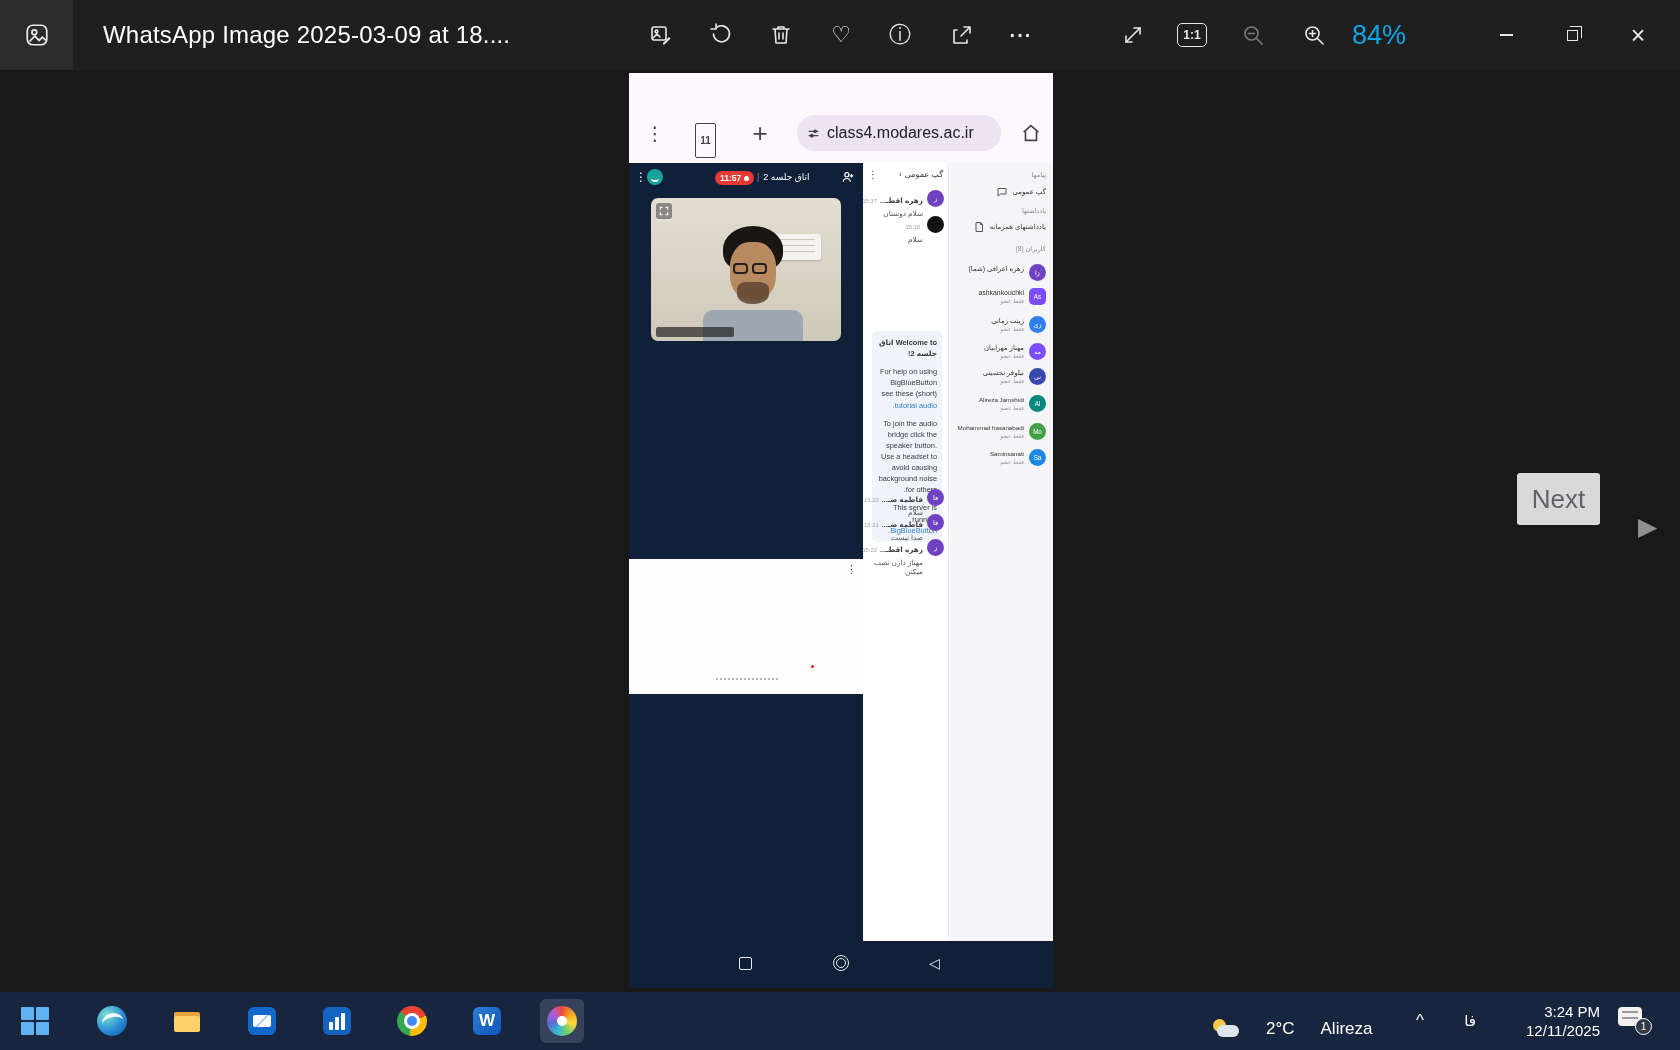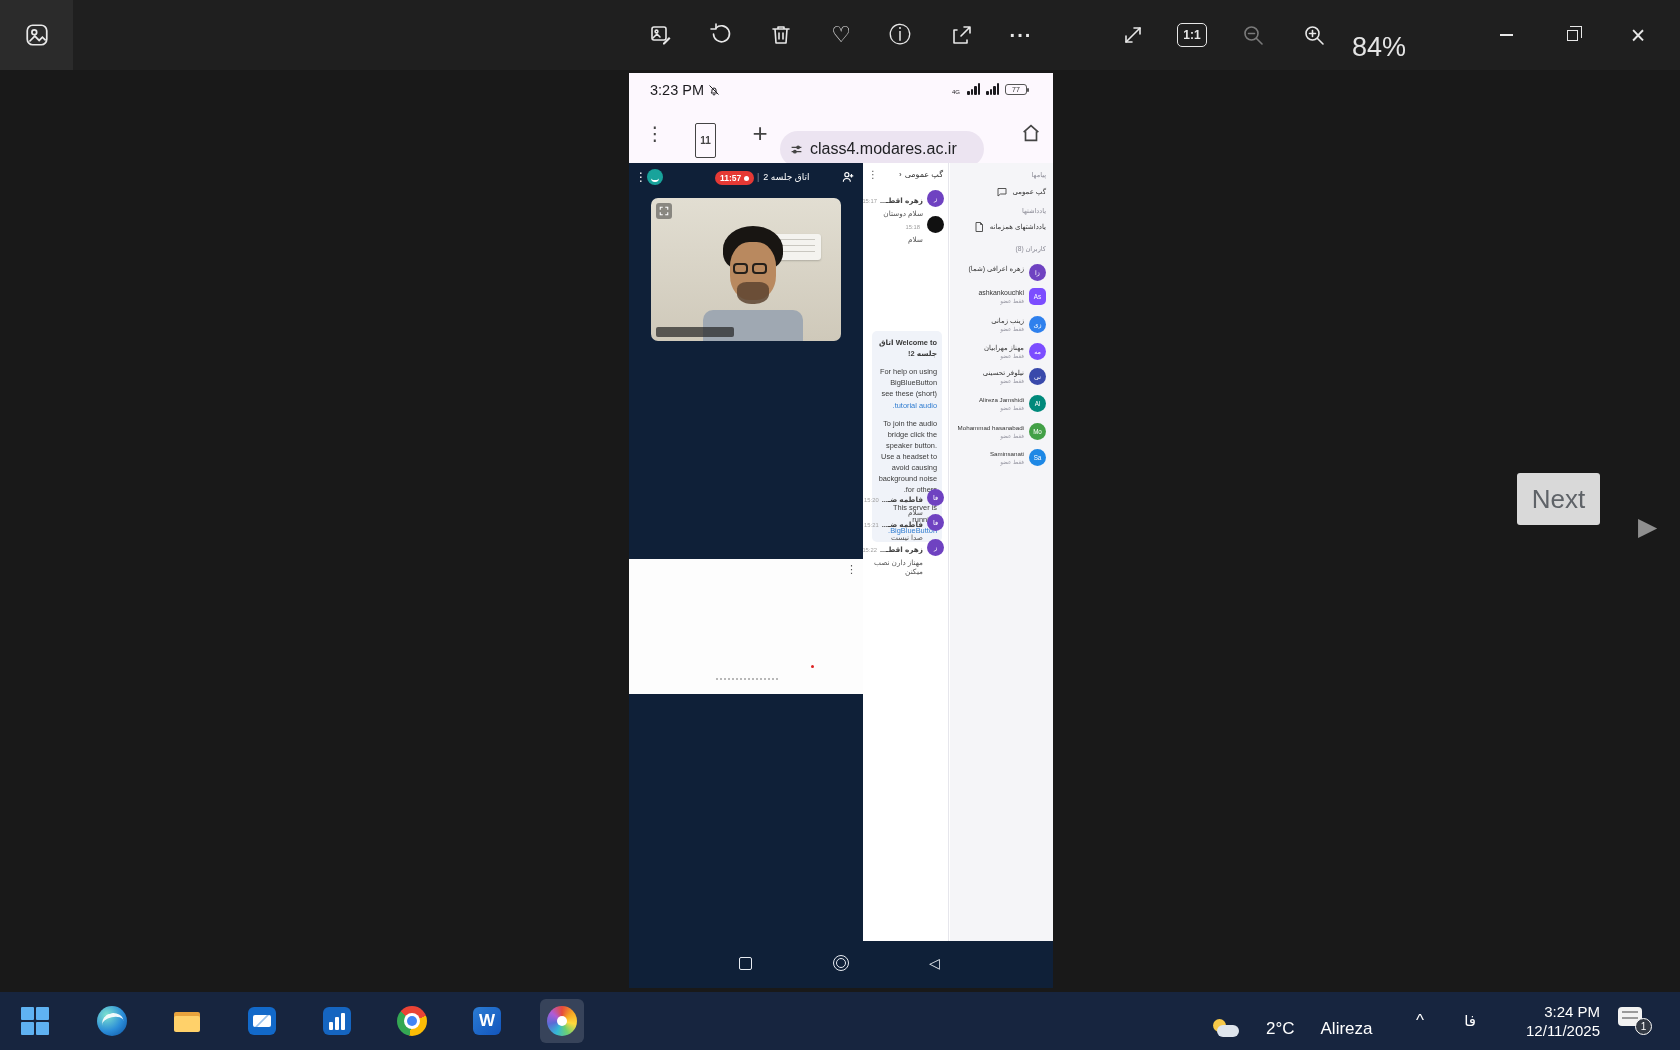--- a/index.html
+++ b/index.html
@@ -11,22 +11,22 @@
   
   #titlebar { position:absolute; left:0; top:0; width:1680px; height:70px; background:#1f1f1f; }
   #appicon-box { position:absolute; left:0; top:0; width:73px; height:70px; background:#2b2b2b; }
   #title { position:absolute; left:103px; top:0; height:70px; display:flex; align-items:center;
     color:#ffffff; font-size:24px; letter-spacing:.2px; white-space:nowrap; }
   .tbtn { position:absolute; top:15px; width:44px; height:40px; color:#e8e8e8; }
   .tbtn svg { stroke:#e8e8e8; fill:none; stroke-width:1.6; stroke-linecap:round; stroke-linejoin:round; }
   .glyph22 { font-size:22px; color:#e8e8e8; }
   #one2one { border:1.8px solid #e8e8e8; border-radius:5px; width:30px; height:24px;
     font-size:12px; font-weight:bold; color:#e8e8e8; }
-  #zoomlevel { position:absolute; top:12px; height:70px; display:flex; align-items:center;
-    color:#e5e5e5; font-size:27px; }
+  #zoomlevel { position:absolute; top:0; height:70px; display:flex; align-items:center;
+    color:#0ea5e9; font-size:27px; }
   .winbtn { position:absolute; top:0; width:46px; height:70px; color:#e8e8e8; }
   #restore-sq { width:11px; height:11px; border:1.4px solid #e8e8e8; position:relative; background:#1f1f1f; }
   #restore-sq:before { content:""; position:absolute; left:2px; top:-5px; width:11px; height:11px;
     border:1.4px solid #e8e8e8; border-left:none; border-bottom:none; }
 
   
   #nextbox { position:absolute; left:1517px; top:473px; width:83px; height:52px; background:#d9d9d9;
     border-radius:3px; color:#5f6368; font-size:26px; }
   #nextarrow { position:absolute; left:1638px; top:512px; color:#8f8f8f; font-size:25px; }
 
@@ -40,22 +40,22 @@
   .fourg { font-size:6px; color:#1c1b1f; margin-right:1px; }
   #battery { width:22px; height:11px; border:1px solid #555; border-radius:3px; font-size:7px;
     color:#333; display:flex; align-items:center; justify-content:center; position:relative; }
   #battery:after { content:""; position:absolute; right:-3px; top:3px; width:2px; height:4px; background:#555; border-radius:1px; }
 
   #chromebar { position:absolute; left:0; top:36px; width:424px; height:48px; }
   #cr-menu { position:absolute; left:16px; top:8px; width:20px; height:32px; font-size:19px; color:#444; }
   #tabbox { position:absolute; left:66px; top:14px; width:21px; height:35px; border:1.9px solid #444;
     border-radius:2px; font-size:10px; font-weight:bold; color:#444; }
   #cr-plus { position:absolute; left:118px; top:6px; width:26px; height:36px; font-size:26px; color:#444; font-weight:300; }
-  #urlpill { position:absolute; left:151px; top:6px; width:204px; height:36px; background:#ece4f1; border-radius:18px;
-    display:flex; align-items:center; padding:0 10px; gap:7px;margin-top:16px; }
+  #urlpill { position:absolute; left:168px; top:6px; width:204px; height:36px; background:#ece4f1; border-radius:18px;
+    display:flex; align-items:center; padding:0 10px; gap:7px; }
   #urltext { font-size:16px; color:#202124; white-space:nowrap; overflow:hidden; }
   #home-ic { position:absolute; left:388px; top:10px; width:28px; height:28px; }
 
   
   #bbb { position:absolute; left:0; top:90px; width:424px; height:778px; background:#ffffff; }
   #videoarea { position:absolute; left:0; top:0; width:234px; height:396px; background:#0f2038; }
   #whiteboard { position:absolute; left:0; top:396px; width:234px; height:135px; background:#fdfdfd; }
   #videoarea2 { position:absolute; left:0; top:531px; width:234px; height:247px; background:#0f2038; }
   #chatcol { position:absolute; left:234px; top:0; width:86px; height:778px; background:#fff; border-right:1px solid #e6e6ec; }
   #userscol { position:absolute; left:321px; top:0; width:103px; height:778px; background:#f5f5f8; }
@@ -191,20 +191,21 @@
 <body>
 
 <div id="titlebar">
   <div id="appicon-box" class="ic">
     <svg width="26" height="26" viewBox="0 0 24 24" fill="none" stroke="#e8e8e8" stroke-width="1.6">
       <rect x="3" y="3" width="18" height="18" rx="5"></rect>
         <circle cx="9.5" cy="9.5" r="2.2"></circle>
         <path d="M5 18l5-5 4 4 3-3 3 3"></path>
     </svg>
   </div>
+  <div id="title">WhatsApp Image 2025-03-09 at 18....</div>
 
   <div class="tbtn ic" style="left:639px">
     <svg width="24" height="24" viewBox="0 0 24 24">
         <rect x="3" y="4" width="14" height="13" rx="2"></rect>
         <circle cx="7.5" cy="8.5" r="1.4"></circle>
         <path d="M4 15l4-4 3 3"></path>
         <path d="M14 20l6-6 1.5 1.5-6 6H14z" fill="#e8e8e8" stroke="none"></path>
       </svg>
   </div>
   <div class="tbtn ic" style="left:699px">
@@ -255,44 +256,20 @@
       <div style="width:13px;height:1.6px;background:#e8e8e8"></div>
     </div>
   <div class="winbtn ic" style="left:1549px">
       <div id="restore-sq"></div>
     </div>
   <div class="winbtn ic" style="left:1615px; font-size:25px">×</div>
 </div>
 
 <div id="phone">
 
-  <div id="statusbar">
-    <div id="st-time"><span>3:23 PM</span>
-      <svg width="12" height="12" viewBox="0 0 24 24" fill="none" stroke="#1c1b1f" stroke-width="2" style="vertical-align:-1px">
-        <path d="M6 18h12c-1.5-1.5-2-3-2-6a4 4 0 0 0-8 0c0 3-.5 4.5-2 6zM10 20a2 2 0 0 0 4 0"></path>
-          <path d="M3 3l18 18"></path>
-      </svg>
-    </div>
-    <div id="st-right">
-      <span class="fourg">4G</span>
-      <span class="sigbars">
-          <i style="height:4px"></i>
-          <i style="height:6px"></i>
-          <i style="height:9px"></i>
-          <i style="height:12px"></i>
-        </span>
-      <span class="sigbars">
-          <i style="height:4px"></i>
-          <i style="height:6px"></i>
-          <i style="height:9px"></i>
-          <i style="height:12px"></i>
-        </span>
-      <span id="battery">77</span>
-    </div>
-  </div>
 
   <div id="chromebar">
     <div id="cr-menu" class="ic">⋮</div>
     <div id="tabbox" class="ic">11</div>
     <div id="cr-plus" class="ic">+</div>
     <div id="urlpill">
       <svg width="13" height="13" viewBox="0 0 24 24" fill="none" stroke="#444" stroke-width="2.2">
         <path d="M3 8h10M17 8h4M3 16h4M11 16h10"></path>
           <circle cx="15" cy="8" r="2.4" fill="#444"></circle>
           <circle cx="9" cy="16" r="2.4" fill="#444"></circle>

